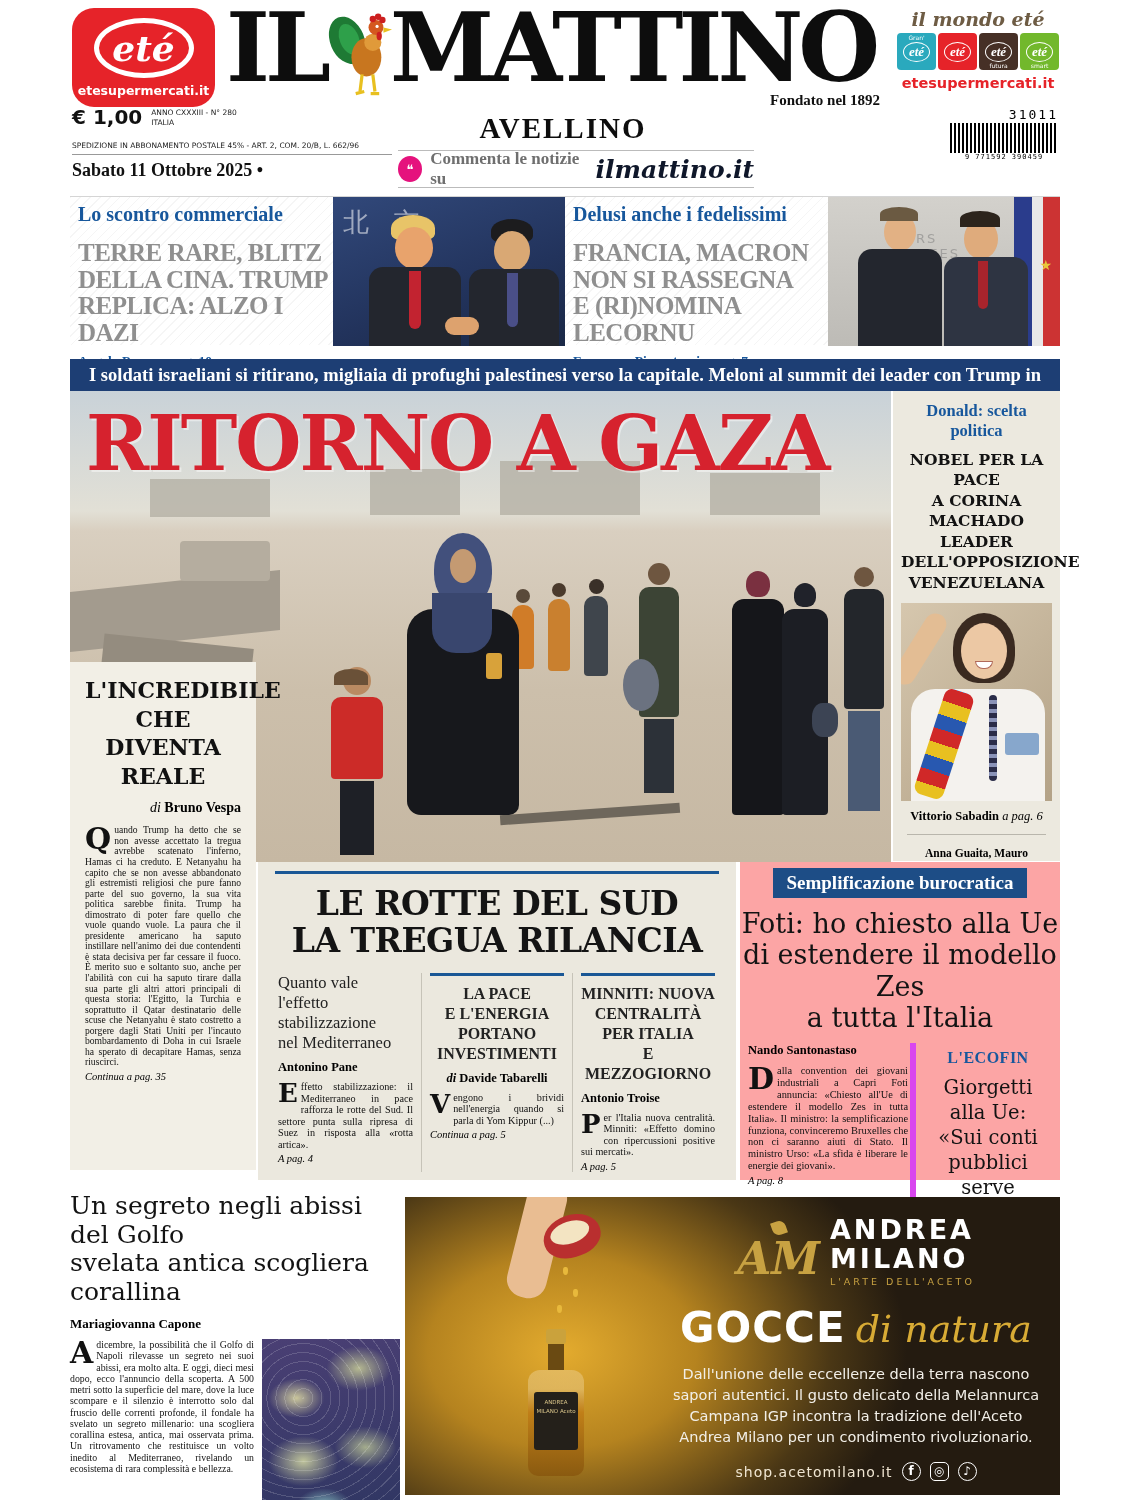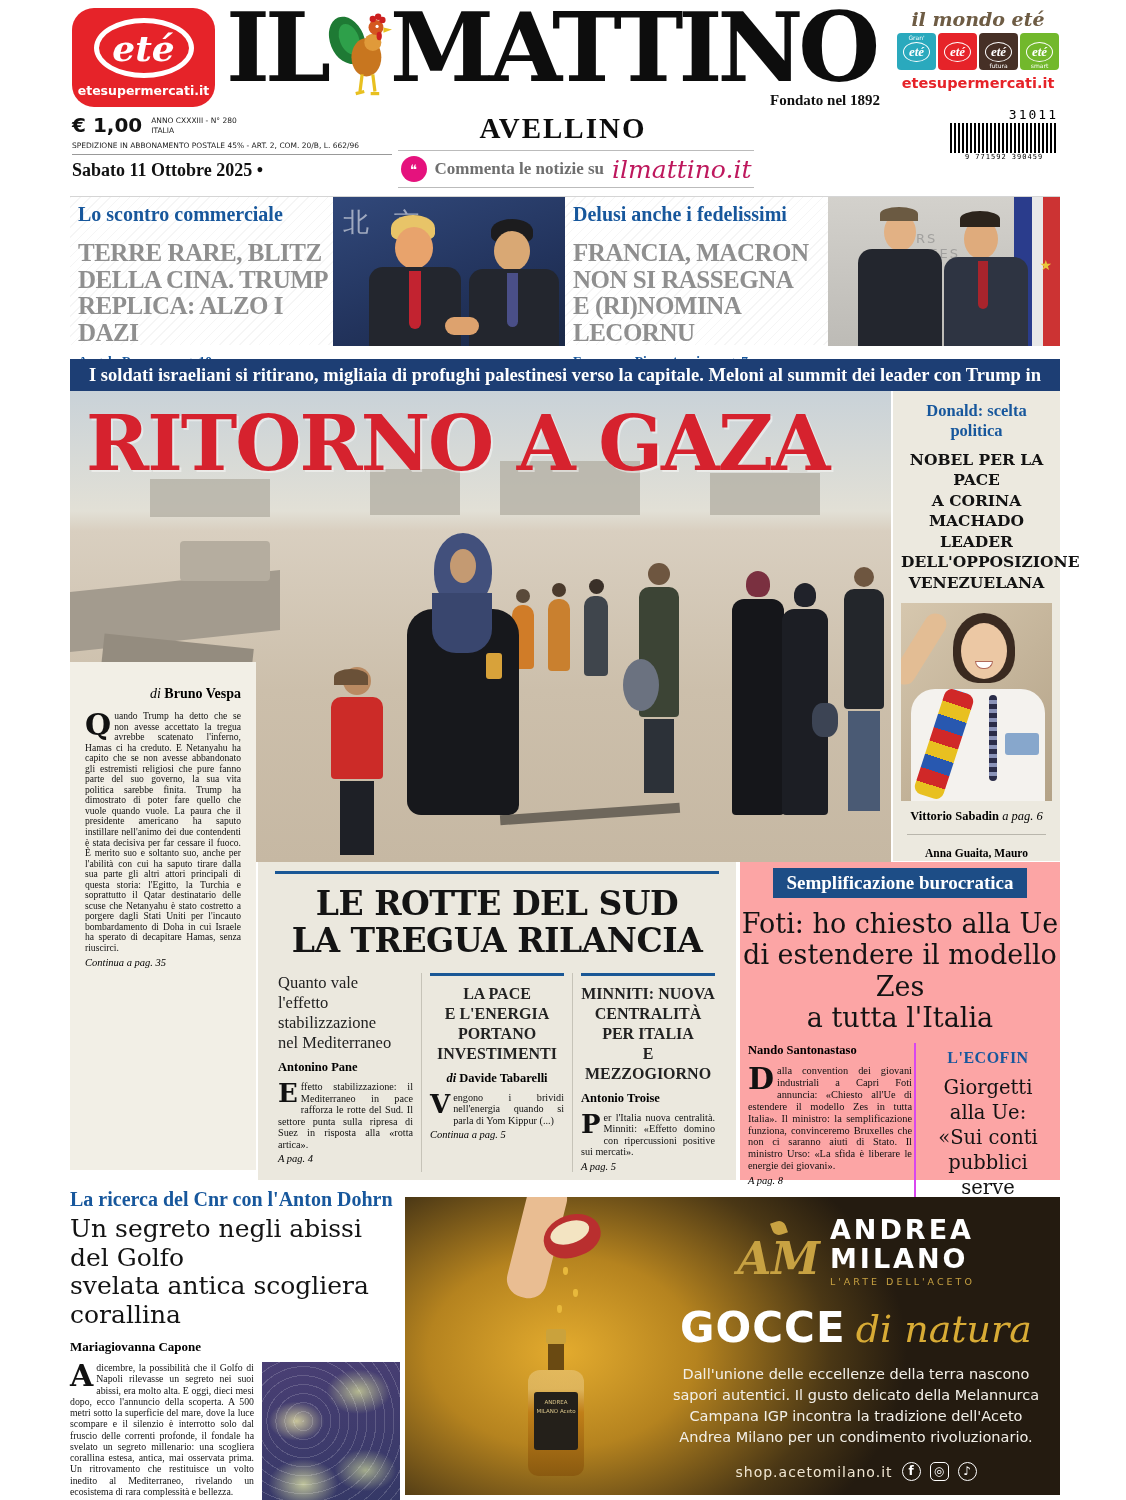--- a/index.html
+++ b/index.html
@@ -14,36 +14,36 @@
               display:flex; align-items:center; justify-content:center; }
   .ete-word { color:#fff; font-style:italic; font-weight:bold; font-size:36px; font-family:"DejaVu Serif",serif; }
   .ete-site { color:#fff; font-weight:bold; font-size:12.5px; font-family:"DejaVu Sans",sans-serif; margin-top:5px; }
 
   .masthead { left:226px; top:0px; display:flex; align-items:flex-start; }
   .mast-word { font-family:"DejaVu Serif",serif; font-weight:900; font-size:94px; line-height:1.02;
                letter-spacing:-5px; color:#0d0d0d; transform:scaleY(1.02); }
   .rooster { width:64px; height:96px; margin:4px -2px 0 2px; }
   .founded { left:690px; top:92px; width:190px; text-align:right; font-weight:bold; font-size:15px; color:#111; }
 
-  .price-row { left:72px; top:113px; display:flex; align-items:flex-start; font-family:"DejaVu Sans",sans-serif; }
+  .price-row { left:72px; top:105px; display:flex; align-items:flex-start; font-family:"DejaVu Sans",sans-serif; }
   .price { font-size:20px; font-weight:bold; color:#111; }
   .issue { font-size:7.5px; color:#222; margin-left:9px; margin-top:3px; line-height:1.3; }
   .postal { left:72px; top:141px; font-family:"DejaVu Sans",sans-serif; font-size:7.5px; color:#222; width:320px;
             border-bottom:1px solid #999; padding-bottom:4px; }
   .date-line { left:72px; top:160px; font-weight:bold; font-size:18px; color:#111; }
 
   .avellino { left:0; top:112px; width:1126px; text-align:center; font-weight:bold; font-size:29px;
               letter-spacing:2px; color:#0d0d0d; }
 
   .comment-strip { left:398px; top:150px; width:356px; height:38px; border-top:1px solid #bbb; border-bottom:1px solid #bbb;
                    display:flex; align-items:center; justify-content:center; gap:8px; }
   .bubble { width:26px; height:26px; border-radius:50%; background:#e5127d; color:#fff; font-size:13px;
             display:flex; align-items:center; justify-content:center; font-family:"DejaVu Sans",sans-serif; }
   .comment-label { font-size:17px; color:#6f6f6f; font-weight:bold; }
-  .comment-site { font-size:25px; font-weight:normal; font-style:italic; color:#be185d; font-family:"DejaVu Serif",serif; }
+  .comment-site { font-size:25px; font-weight:bold; font-style:italic; color:#0f172a; font-family:"DejaVu Serif",serif; }
 
   .mondo { left:893px; top:8px; width:170px; text-align:center; }
   .mondo-title { font-style:italic; font-weight:bold; font-size:19px; color:#6e5c44; font-family:"DejaVu Serif",serif; }
   .tiles { display:flex; gap:2px; justify-content:center; margin-top:3px; }
   .tile { width:39px; height:37px; border-radius:4px; position:relative; display:flex; align-items:center; justify-content:center; }
   .tile span.big { color:#fff; font-style:italic; font-weight:bold; font-size:13px; border:1.5px solid #fff; border-radius:50%; padding:1px 5px; }
   .tile .tiny { position:absolute; color:#fff; font-size:6px; font-family:"DejaVu Sans",sans-serif; left:0; right:0; }
   .tile .tiny.top { top:1px; } .tile .tiny.bot { bottom:1px; }
   .t1{background:#2aa9bd}.t2{background:#e62329}.t3{background:#463026}.t4{background:#72b82c}
   .mondo-site { color:#e62329; font-weight:bold; font-size:14.5px; font-family:"DejaVu Sans",sans-serif; margin-top:5px; }
@@ -119,21 +119,21 @@
   .tcol-rule { height:3px; background:#1a5795; margin-bottom:8px; }
   .tcol-caps { text-align:center; font-weight:bold; font-size:16px; line-height:1.25; color:#222; }
   .tcol-body { font-size:10.2px; line-height:1.12; text-align:justify; margin-top:6px; color:#111; }
   .tcol .dropcap { font-size:26px; }
 
   
   .foti { left:740px; top:862px; width:320px; height:318px; background:#fca5a5; text-align:center; padding-top:6px; }
   .foti-bar { margin:0 auto; width:254px; height:30px; background:#1d4d86; color:#fff; font-weight:bold; font-size:19px; line-height:30px; }
   .foti-head { font-size:27px; line-height:1.16; color:#131313; margin-top:10px; font-family:"DejaVu Serif",serif; }
   .foti-cols { display:flex; text-align:left; margin-top:10px; padding:0 8px; }
-  .foti-left { width:168px; padding-right:2px; border-right:2px solid #d946ef; }
+  .foti-left { width:168px; padding-right:2px; border-right:6px solid #d946ef; }
   .foti-byline { font-weight:bold; font-size:12.5px; }
   .foti-body { font-size:10.4px; line-height:1.14; text-align:justify; margin-top:7px; color:#111; }
   .foti-right { width:135px; padding-left:9px; text-align:center; }
   .ecofin-kicker { color:#17579c; font-weight:bold; font-size:16px; letter-spacing:.5px; margin-top:6px; }
   .ecofin-head { font-size:19.5px; line-height:1.28; margin-top:9px; color:#131313; font-family:"DejaVu Serif",serif; }
   .ecofin-by { font-weight:bold; font-size:12.5px; margin-top:11px; }
   .ecofin-pager { font-style:italic; font-size:11.5px; }
 
   
   .cnr { left:70px; top:1188px; width:330px; }
@@ -367,20 +367,26 @@
     <div class="person" style="left:258px;top:276px;width:58px;height:200px;">
       <div class="p-head" style="width:28px;height:28px;background:#b98a62;"></div>
       <div style="position:absolute;left:6px;top:2px;width:34px;height:16px;background:#6a5138;border-radius:50% 50% 0 0;"></div>
       <div class="p-body" style="width:52px;height:82px;background:#cc2b28;border-radius:10px 10px 4px 4px;"></div>
       <div class="p-body" style="width:34px;height:74px;background:#1e2026;border-radius:0;"></div>
     </div>
     <div class="main-head">RITORNO A GAZA</div>
   </div>
 
   <div class="abs vespa">
+    <div class="vespa-title">
+      <div>L'INCREDIBILE</div>
+      <div>CHE</div>
+      <div>DIVENTA</div>
+      <div>REALE</div>
+    </div>
     <div class="vespa-by">
       <span class="it">di</span>
       <span class="b">Bruno Vespa</span>
     </div>
     <div class="body-txt">
       <span class="dropcap">Q</span><span>uando Trump ha detto che se non avesse accettato la tregua avrebbe scatenato l'inferno, Hamas ci ha creduto. E Netanyahu ha capito che se non avesse abbandonato gli estremisti religiosi che pure fanno parte del suo governo, la sua vita politica sarebbe finita. Trump ha dimostrato di poter fare quello che vuole quando vuole. La paura che il presidente americano ha saputo instillare nell'animo dei due contendenti è stata decisiva per far cessare il fuoco. È merito suo e soltanto suo, anche per l'abilità con cui ha saputo tirare dalla sua parte gli altri attori principali di questa storia: l'Egitto, la Turchia e soprattutto il Qatar destinatario delle scuse che Netanyahu è stato costretto a porgere dagli Stati Uniti per l'incauto bombardamento di Doha in cui Israele ha sperato di decapitare Hamas, senza riuscirci.</span>
     </div>
     <div class="pager">Continua a pag. 35</div>
   </div>
 
@@ -497,21 +503,20 @@
           <div>«Sui conti pubblici</div>
           <div>serve flessibilità»</div>
         </div>
         <div class="ecofin-by">Gabriele Rosana</div>
         <div class="ecofin-pager">a pag. 11</div>
       </div>
     </div>
   </div>
 
   <div class="abs cnr">
-    <div class="cnr-kicker">La ricerca del Cnr con l'Anton Dohrn</div>
     <div class="cnr-head">
       <div>Un segreto negli abissi del Golfo</div>
       <div>svelata antica scogliera corallina</div>
     </div>
     <div class="cnr-by">Mariagiovanna Capone</div>
     <div class="cnr-row">
       <div class="cnr-body">
         <span class="dropcap">A</span><span>dicembre, la possibilità che il Golfo di Napoli rilevasse un segreto nei suoi abissi, era molto alta. E oggi, dieci mesi dopo, ecco l'annuncio della scoperta. A 500 metri sotto la superficie del mare, dove la luce scompare e il silenzio è interrotto solo dal fruscio delle correnti profonde, il fondale ha svelato un segreto millenario: una scogliera corallina estesa, antica, mai osservata prima. Un ritrovamento che restituisce un volto inedito al Mediterraneo, rivelando un ecosistema di rara complessità e bellezza.</span>
         
       </div>

